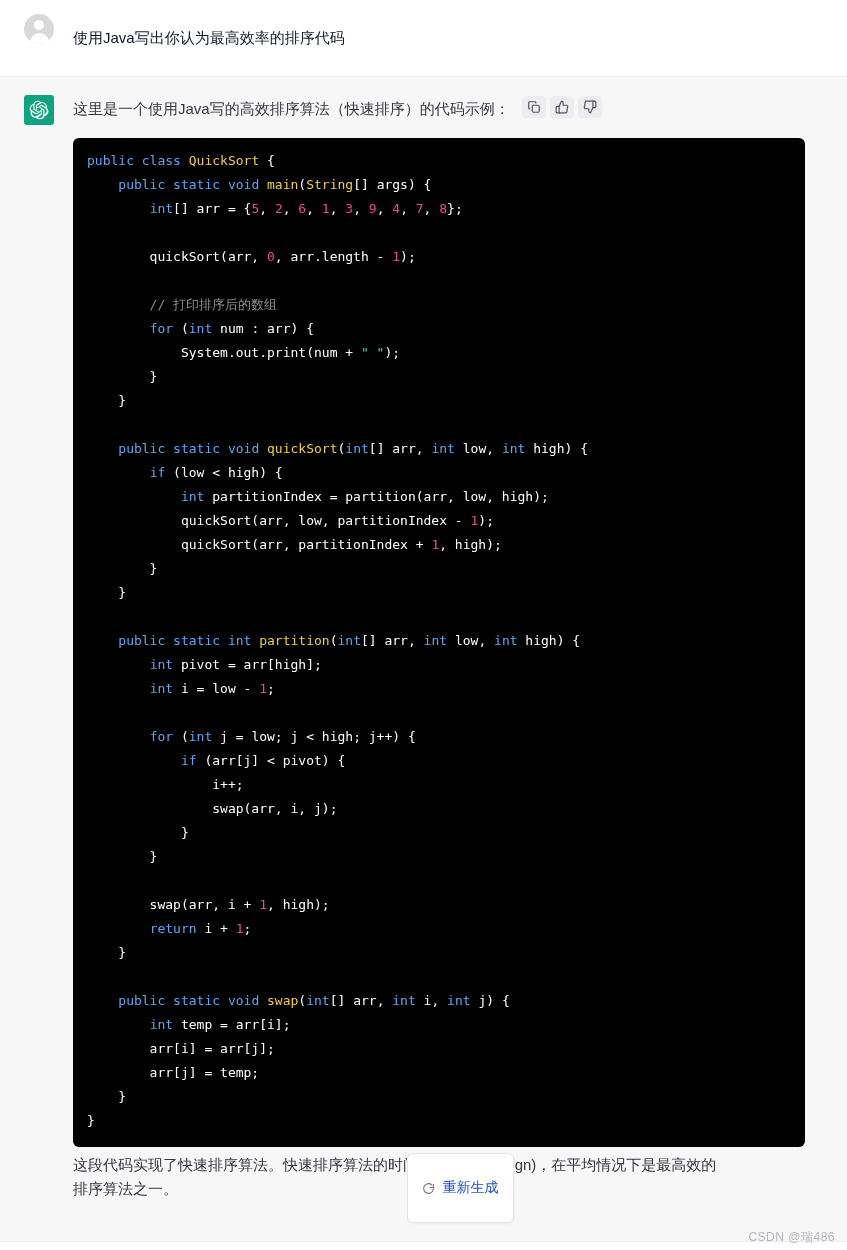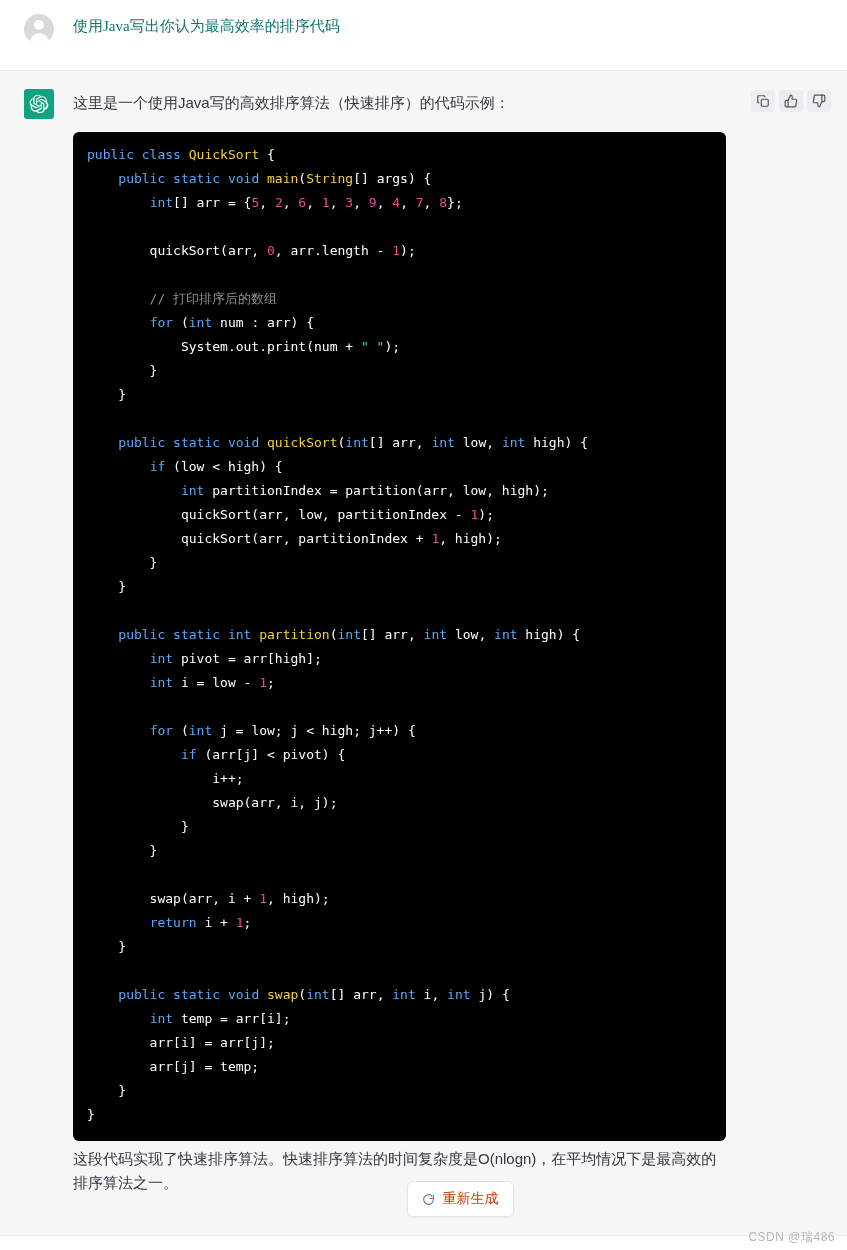--- a/index.html
+++ b/index.html
@@ -60,22 +60,23 @@
     top: 19px;
   }
   .msg-body {
     flex: 1 1 auto;
     padding-right: 40px;
     min-width: 0;
   }
   .user-text {
     font-size: 15px;
     line-height: 24px;
-    color: #0f766e;
-    font-family: Liberation Serif, serif;
+    color: #0f172a;
+    font-family: Liberation Sans, sans-serif;
+    margin-top: 12px;
   }
 
   
   .turn-assistant {
     background: #f7f7f8;
     border-top: 1px solid #ececf1;
     border-bottom: 1px solid #ececf1;
     padding: 18px 0 16px 0;
     display: flex;
     align-items: flex-start;
@@ -96,21 +97,20 @@
 
   .assistant-col {
     flex: 1 1 auto;
     min-width: 0;
     padding-right: 16px;
     position: relative;
   }
   .assistant-head {
     display: flex;
     align-items: flex-start;
-    justify-content: space-between;
   }
   .intro-text {
     font-size: 15px;
     line-height: 24px;
     color: #343541;
     padding-top: 2px;
   }
   .actions {
     display: flex;
     gap: 4px;
@@ -126,21 +126,21 @@
     display: flex;
     align-items: center;
     justify-content: center;
     cursor: pointer;
   }
   .action-btn svg { display: block; }
 
   
   .code-block {
     margin-top: 17px;
-    width: 653px;
+    width: 732px;
     background: #000000;
     border-radius: 6px;
     box-sizing: border-box;
     padding: 11px 14px 14px 14px;
     overflow: hidden;
   }
   pre.code {
     margin: 0;
     font-family: "DejaVu Sans Mono", "Liberation Mono", monospace;
     font-size: 13px;
@@ -173,26 +173,26 @@
     display: flex;
     justify-content: center;
     pointer-events: none;
   }
   .regen-btn {
     pointer-events: auto;
     background: #ffffff;
     border: 1px solid #e5e5e6;
     border-radius: 6px;
     box-shadow: 0 1px 2px rgba(0,0,0,.05);
-    padding: 8px 14px;
+    padding: 25px 14px;
     display: inline-flex;
     align-items: center;
     gap: 8px;
     font-size: 14px;
-    color: #c2410c;
+    color: #1d4ed8;
     cursor: pointer;
     font-family: "Liberation Sans", "DejaVu Sans", sans-serif;
   }
   .regen-btn svg { display: block; flex: 0 0 auto; }
 
   .watermark {
     position: absolute;
     right: 12px;
     bottom: 4px;
     font-size: 12px;

